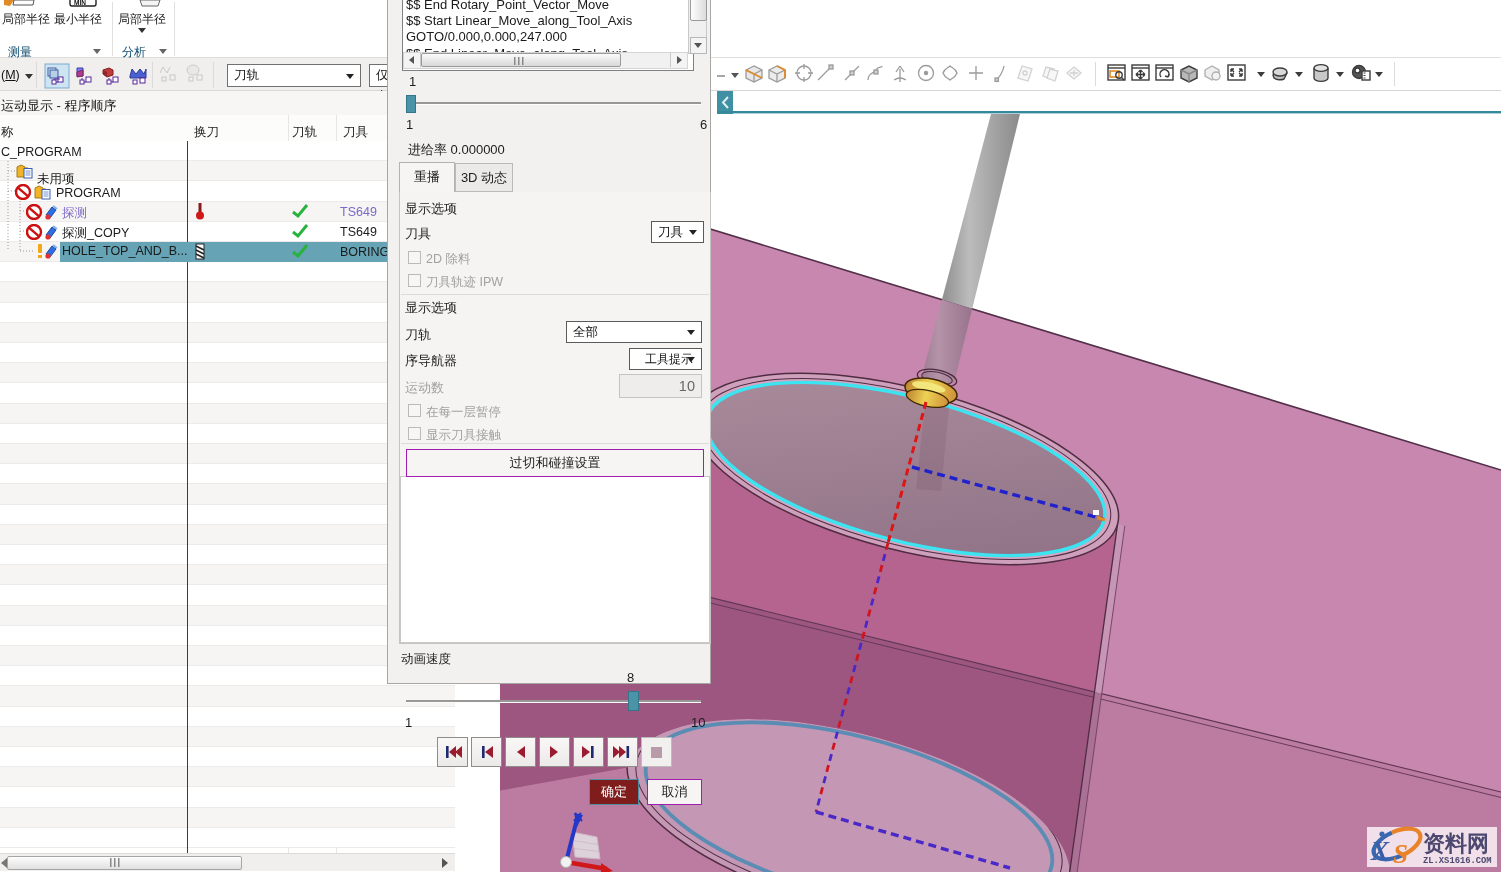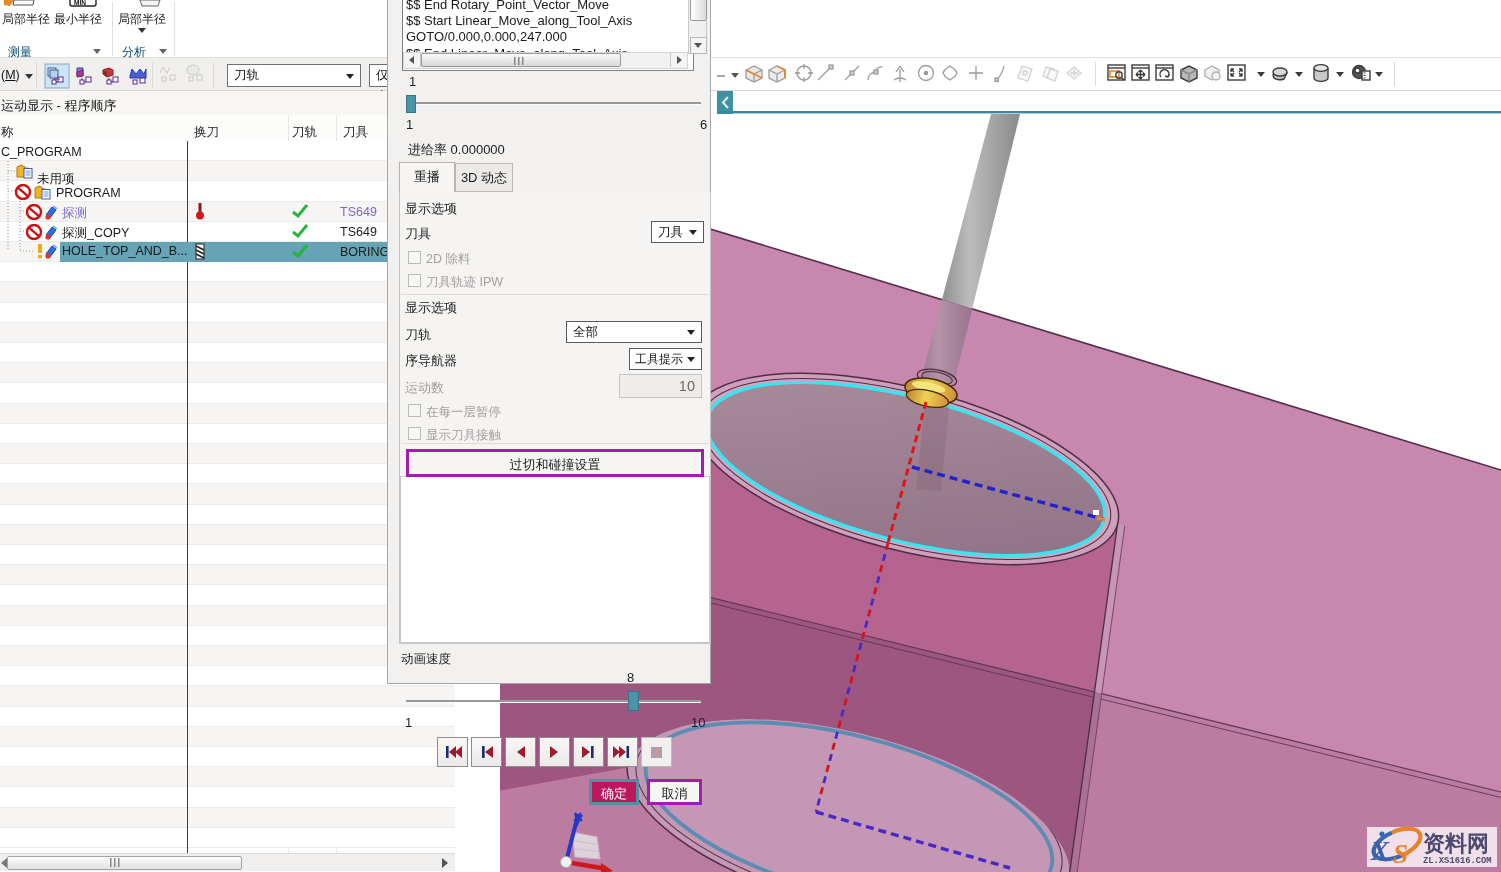--- a/index.html
+++ b/index.html
@@ -34,21 +34,21 @@
 #navsb .thumb{position:absolute;left:7px;top:2px;width:233px;height:12px;background:linear-gradient(#fdfdfd,#e0e0e0);border:1px solid #a7a5a3;border-radius:2px;}
 
 #vp{position:absolute;left:497px;top:91px;width:1004px;height:781px;}
 
 #dlg{position:absolute;left:387px;top:0;width:324px;height:684px;background:#f2f1ef;z-index:10;
  border:1px solid #a8a6a4;border-top:none;box-sizing:border-box;}
 #dlg .lbl{position:absolute;font-size:13px;color:#1c1c1c;white-space:nowrap;}
 #dlg .glbl{position:absolute;font-size:12.5px;color:#a3a1a0;white-space:nowrap;}
 .cb{position:absolute;width:13px;height:13px;background:#f6f6f5;border:1px solid #bcbab8;box-sizing:border-box;}
 .sep{position:absolute;height:1px;background:#dddbd9;}
-.btn{position:absolute;box-sizing:border-box;border:3px solid #a21caf;background:#f6f5f3;font-size:13px;color:#1c1c1c;text-align:center;}
+.btn{position:absolute;box-sizing:border-box;border:1px solid #a21caf;background:#f6f5f3;font-size:13px;color:#1c1c1c;text-align:center;}
 .pbtn{position:absolute;width:31px;height:30px;box-sizing:border-box;border:1px solid #8e8c8a;background:linear-gradient(#f9f8f7,#eceae8);}
 .hnd{position:absolute;background:#4b93a6;border:1px solid #35758a;box-sizing:border-box;}
 .track{position:absolute;height:2px;background:#9a9896;border-bottom:1px solid #fcfcfc;}
 </style>
 </head>
 <body>
 
 <div id="ribbon"></div>
 <div id="rib-bot"></div>
 
@@ -498,21 +498,21 @@
  <div class="combo" style="left:263px;top:221px;width:53px;height:22px;line-height:20px;padding-left:6px;border-color:#5a5a5a">刀具<span class="ar"></span></div>
  <div class="cb" style="left:20px;top:251px"></div>
  <div class="glbl" style="left:38px;top:251px">2D 除料</div>
  <div class="cb" style="left:20px;top:274px"></div>
  <div class="glbl" style="left:38px;top:274px">刀具轨迹 IPW</div>
  <div class="sep" style="left:13px;top:294px;width:308px"></div>
  <div class="lbl" style="left:17px;top:299px">显示选项</div>
  <div class="lbl" style="left:17px;top:326px">刀轨</div>
  <div class="combo" style="left:178px;top:321px;width:136px;height:22px;line-height:20px;padding-left:6px;border-color:#5a5a5a">全部<span class="ar"></span></div>
  <div class="lbl" style="left:17px;top:352px">序导航器</div>
- <div class="combo" style="left:241px;top:348px;width:73px;height:22px;line-height:20px;padding-left:5px;border-color:#5a5a5a;font-size:12px">工具提示<span class="ar"></span></div>
+ <div class="combo" style="left:241px;top:348px;width:73px;height:22px;line-height:20px;padding-left:15px;border-color:#5a5a5a;font-size:12px">工具提示<span class="ar"></span></div>
  <div class="glbl" style="left:17px;top:379px;font-size:13px">运动数</div>
  <div class="abs" style="left:231px;top:374px;width:83px;height:24px;background:#eeedeb;border:1px solid #c6c4c2;box-sizing:border-box;font-size:14.5px;color:#6a6866;text-align:right;line-height:22px;padding-right:6px">10</div>
  <div class="cb" style="left:20px;top:404px"></div>
  <div class="glbl" style="left:38px;top:404px">在每一层暂停</div>
  <div class="cb" style="left:20px;top:427px"></div>
  <div class="glbl" style="left:38px;top:427px">显示刀具接触</div>
  <div class="sep" style="left:13px;top:443px;width:308px"></div>
  <div class="abs" style="left:12px;top:476px;width:310px;height:167px;background:#fff;border:1px solid #cbc9c7;box-sizing:border-box"></div>
  <div class="btn" style="left:18px;top:449px;width:298px;height:28px;line-height:26px">过切和碰撞设置</div>
 
@@ -548,21 +548,21 @@
         <g fill="#9b1b2f">
           <path d="M5,8 L12,14 L5,20 Z"></path>
           <path d="M11,8 L18,14 L11,20 Z"></path>
         </g>
         <rect x="18.5" y="8" width="2.6" height="12" fill="#1e2a6e"></rect>
       </svg></div>
  <div class="pbtn" style="left:253px;top:737px;background:#f2f0ee;border-color:#bdbbb9"><svg width="29" height="28">
         <rect x="9" y="9" width="11" height="11" fill="#b99aa8"></rect>
       </svg></div>
 
- <div class="btn" style="left:201px;top:779px;width:50px;height:26px;line-height:24px;background:#be185d;border-color:#4e8fa2;color:#fff">确定</div>
+ <div class="btn" style="left:201px;top:779px;width:50px;height:26px;line-height:24px;background:#7f1d1d;border-color:#4e8fa2;color:#fff">确定</div>
  <div class="btn" style="left:259px;top:779px;width:55px;height:26px;line-height:24px">取消</div>
 </div>
 
 <div class="abs" style="left:0;top:141px;width:455px;height:141px;padding-left:39px;">
 
  <div class="treetxt" style="left:1px;top:4px">C_PROGRAM</div>
 
  <svg class="abs" style="left:16px;top:23px" width="18" height="15">
   <path d="M1,3 L5,1 L9,3 L9,4 L12,4 L12,13 L1,13 Z" fill="#f0b428" stroke="#a87818" stroke-width="1"></path>
   <rect x="8" y="4.5" width="8" height="9.5" fill="#fff" stroke="#3a5fae" stroke-width="1"></rect>

